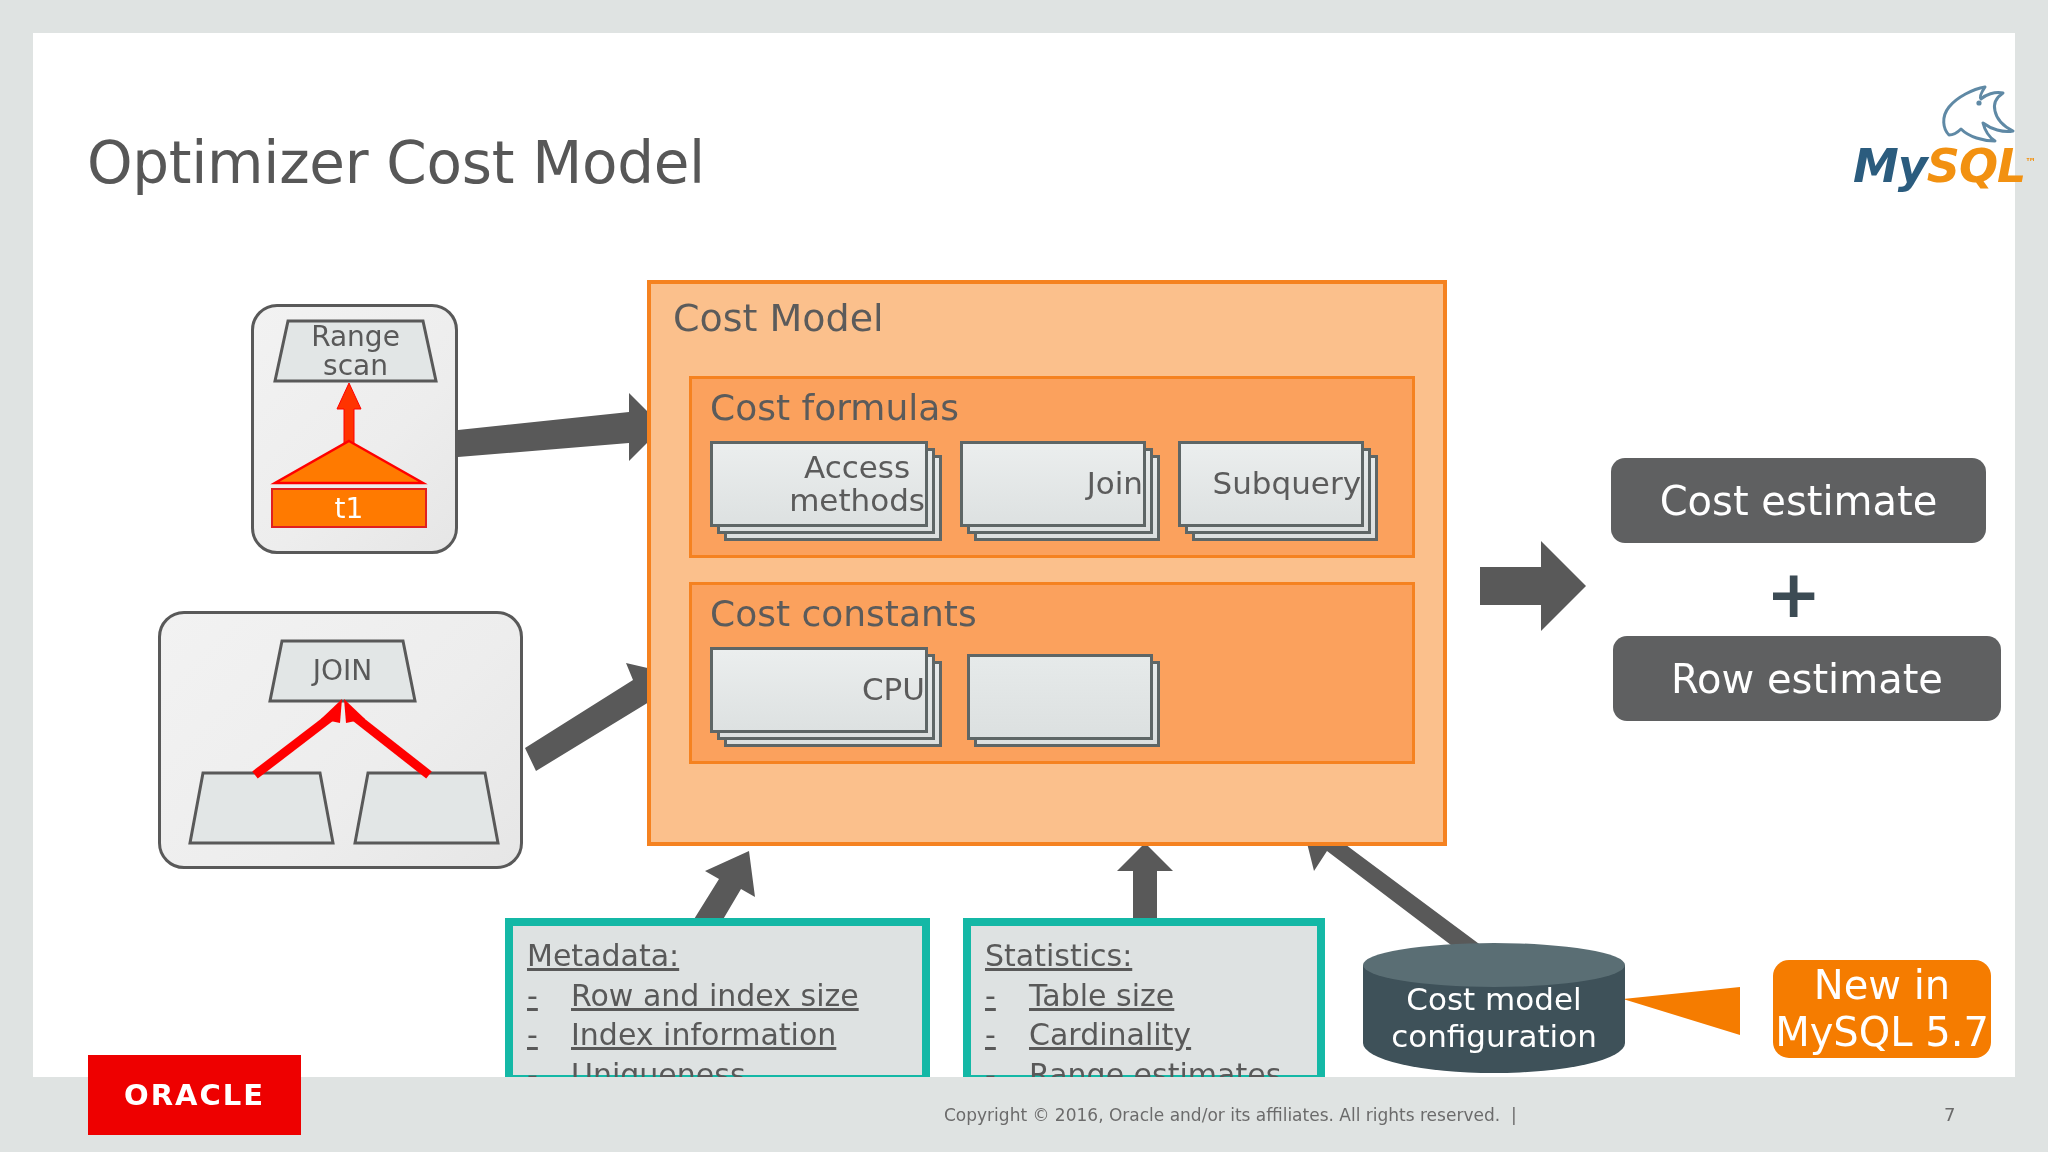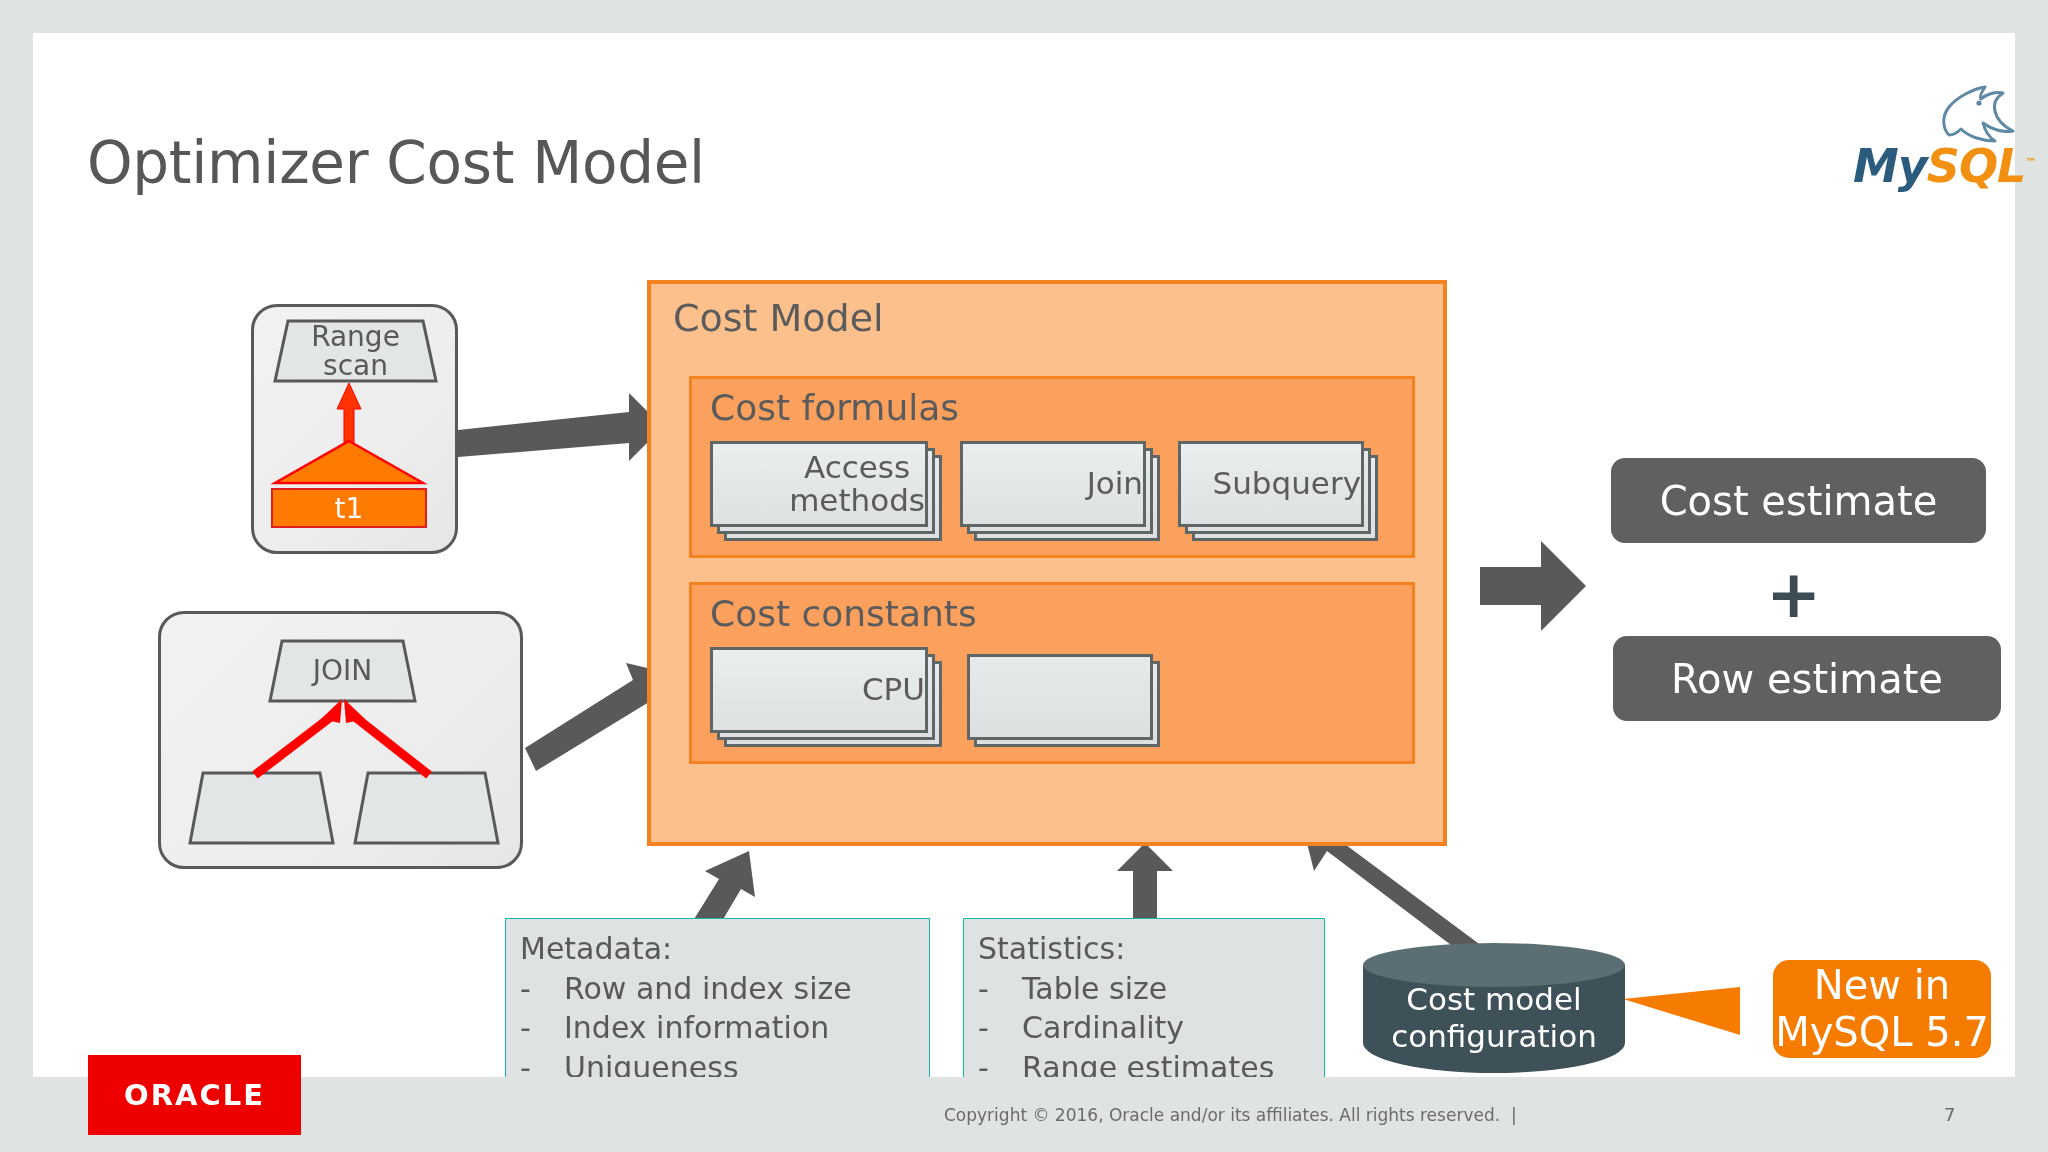--- a/index.html
+++ b/index.html
@@ -164,26 +164,27 @@
     font-weight: bold;
     line-height: 44px;
     text-align: center;
     font-family: "DejaVu Sans", sans-serif;
   }
 
   
   .info-box {
     position: absolute;
     background: #DEE2E2;
-    border: 1px solid #14b8a6;
+    border: 8px solid #14b8a6;
     box-sizing: border-box;
     padding: 10px 14px;
     color: #595959;
     font-size: 30px;
     line-height: 1.32;
+    text-decoration: underline;
   }
   .info-box .head { display:block; }
   .info-box ul { list-style: none; margin: 0; padding: 0; }
   .info-box li { display: flex; }
   .info-box li .dash { width: 44px; flex: none; }
 
   
   #cylinder {
     position: absolute;
     left: 1330px; top: 910px;

